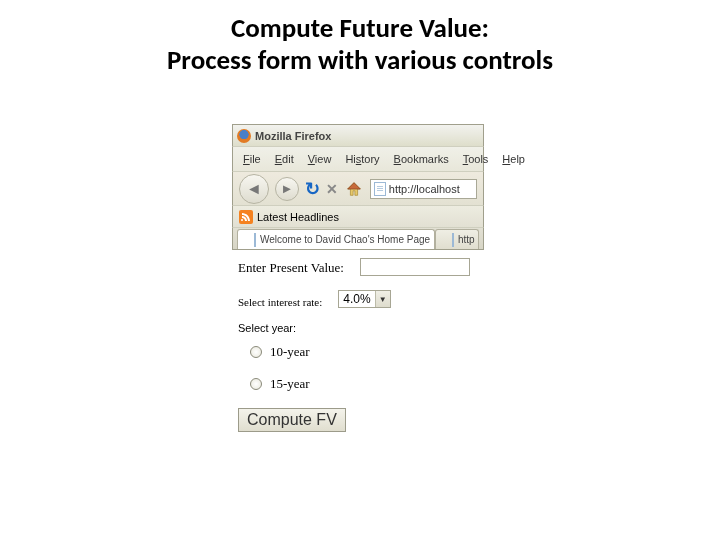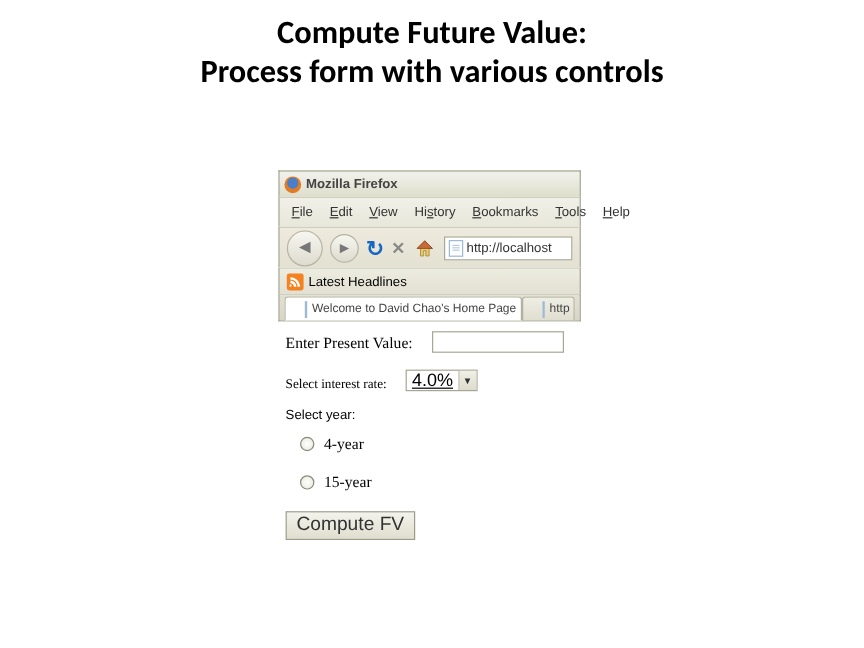--- a/index.html
+++ b/index.html
@@ -14,21 +14,21 @@
     text-align: center;
     font-size: 27px;
     color: #000;
     line-height: 1.2;
     margin-top: 12px;
     font-weight: 700;
   }
   .browser-window {
     position: absolute;
     left: 232px;
-    top: 142px;
+    top: 124px;
     width: 252px;
     font-family: Tahoma, Arial, sans-serif;
     font-size: 11px;
     color: #000;
   }
   
   .titlebar {
     height: 22px;
     background: linear-gradient(#f2f2ee, #dedecb);
     border: 1px solid #a09f8c;
@@ -200,23 +200,22 @@
   }
   .select-wrap {
     display: flex;
     align-items: center;
     border: 1px solid #a7a694;
     background: #fff;
     height: 18px;
   }
   .select-val {
     padding: 0 4px;
-    font-size: 15px;
+    font-size: 12px;
     font-family: Tahoma, Arial, sans-serif;
-    text-decoration: underline;
   }
   .select-arrow {
     width: 15px; height: 16px;
     background: linear-gradient(#f0efe6, #dedccd);
     border-left: 1px solid #bcbba9;
     display: flex; align-items: center; justify-content: center;
     font-size: 8px;
     color: #333;
   }
   .select-year-lbl {
@@ -331,21 +330,21 @@
       <div class="select-wrap">
         <span class="select-val">4.0%</span>
         <span class="select-arrow">▼</span>
       </div>
     </div>
 
     <div class="select-year-lbl">Select year:</div>
 
     <div class="radio-row">
       <span class="radio"></span>
-      <span>4-year</span>
+      <span>10-year</span>
     </div>
     <div class="radio-row">
       <span class="radio"></span>
       <span>15-year</span>
     </div>
 
     <span class="compute-btn">Compute FV</span>
 
   </div>
 </div>

